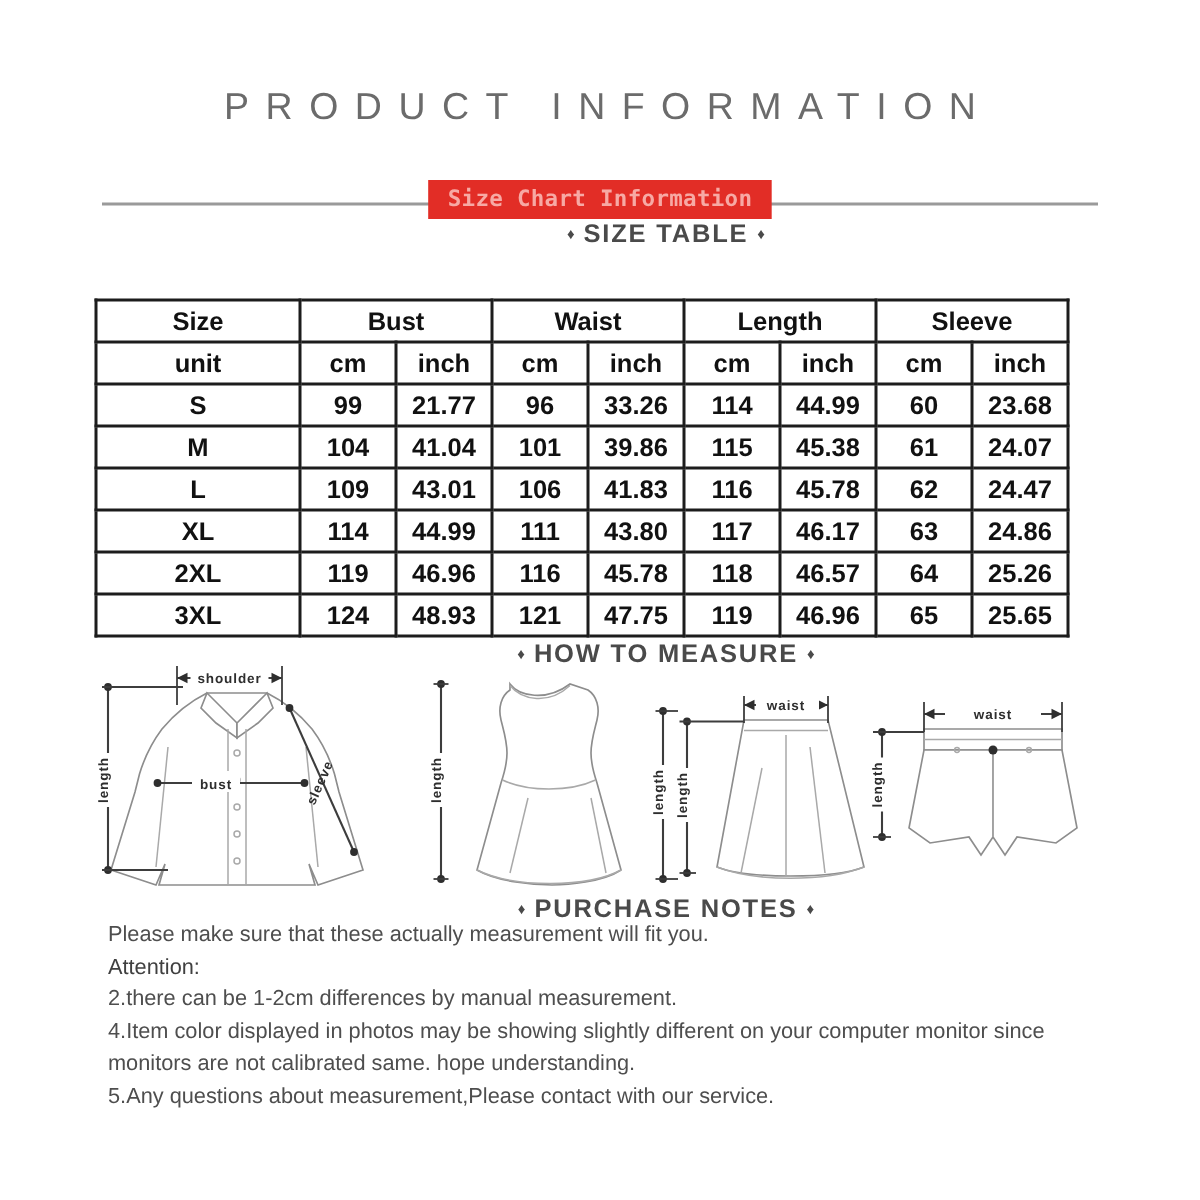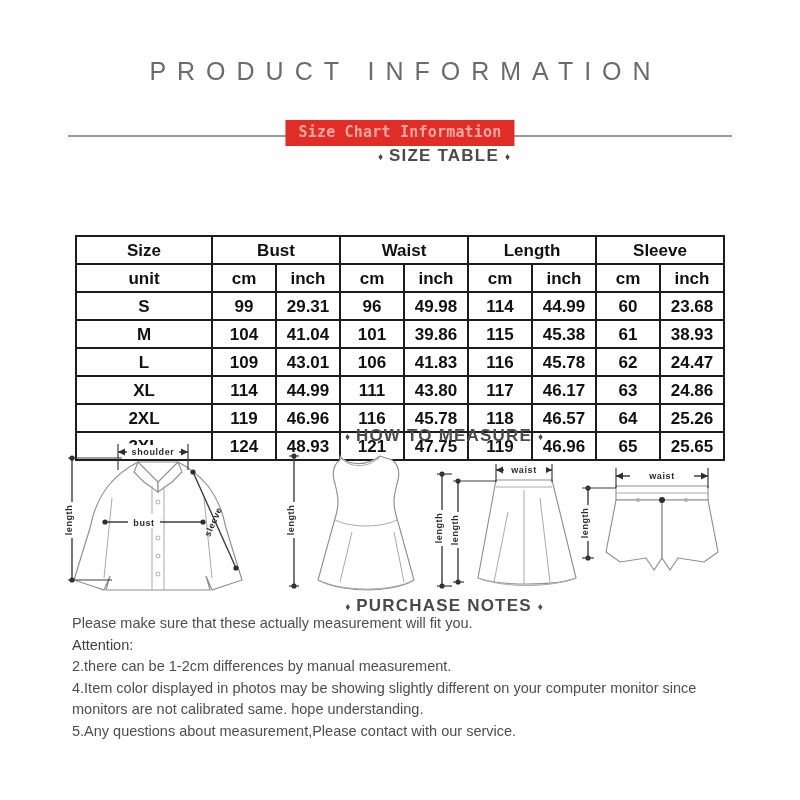--- a/index.html
+++ b/index.html
@@ -85,26 +85,25 @@
     letter-spacing: 0;
   }
   #title-size-table { top: 146px; }
   #title-how-to-measure { top: 426px; }
   #title-purchase-notes { top: 596px; }
 
   
   .size-table {
     position: absolute;
     top: 199px;
-    left: 75px;
+    left: 63px;
     width: 650px;
     border-collapse: collapse;
     table-layout: fixed;
     font-family: "Liberation Sans", sans-serif;
-    margin-top: 36px;
   }
   .size-table td {
     border: 2px solid #1c1c1c;
     height: 28px;
     text-align: center;
     vertical-align: middle;
     font-size: 17px;
     font-weight: 700;
     color: #111111;
     padding: 0 2px;
@@ -214,38 +213,38 @@
         <td class="col-inch">inch</td>
         <td class="col-cm">cm</td>
         <td class="col-inch">inch</td>
         <td class="col-cm">cm</td>
         <td class="col-inch">inch</td>
       </tr>
 
       <tr>
         <td>S</td>
         <td>99</td>
-        <td>29.31</td>
+        <td>21.77</td>
         <td>96</td>
-        <td>49.98</td>
+        <td>33.26</td>
         <td>114</td>
         <td>44.99</td>
         <td>60</td>
         <td>23.68</td>
       </tr>
       <tr>
         <td>M</td>
         <td>104</td>
         <td>41.04</td>
         <td>101</td>
         <td>39.86</td>
         <td>115</td>
         <td>45.38</td>
         <td>61</td>
-        <td>38.93</td>
+        <td>24.07</td>
       </tr>
       <tr>
         <td>L</td>
         <td>109</td>
         <td>43.01</td>
         <td>106</td>
         <td>41.83</td>
         <td>116</td>
         <td>45.78</td>
         <td>62</td>

